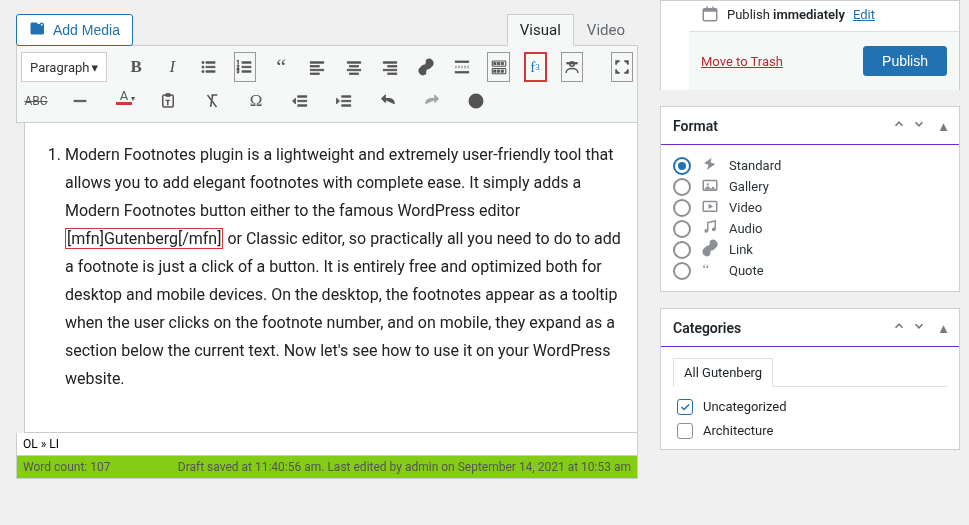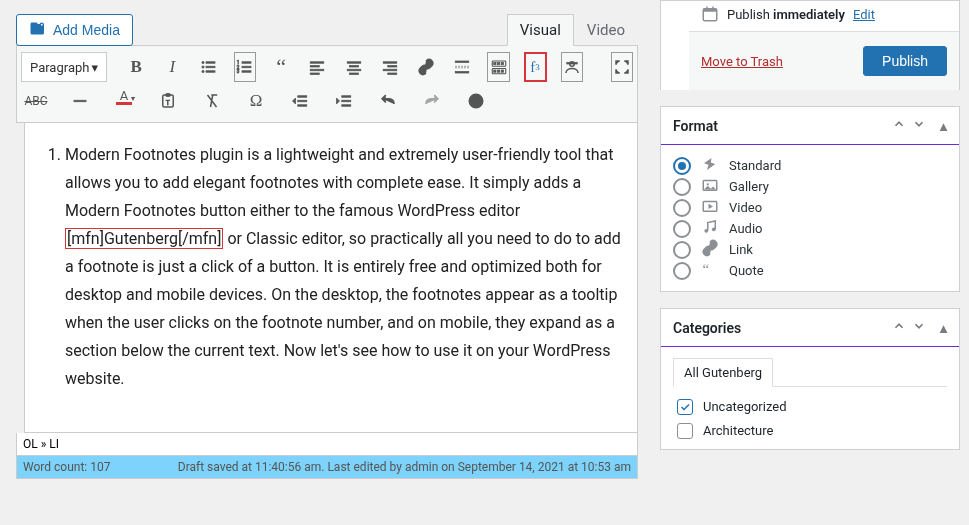--- a/index.html
+++ b/index.html
@@ -107,21 +107,21 @@
   .mfn-hl { border:1px solid #d63638; padding: 0 1px; }
 
   
   .status-path {
     border:1px solid #ccc; border-top:none;
     background:#fff; font-size:12px; color:#000000;
     padding: 4px 6px;
   }
   .status-foot {
     border:1px solid #ccc; border-top:none;
-    background:#7dd3fc; font-size:12px; color:#555;
+    background:#84cc16; font-size:12px; color:#555;
     padding: 4px 6px;
     display:flex; justify-content:space-between; gap:10px;
   }
   .status-foot .right { text-align:right; max-width: 480px;}
 
   
   .panel {
     background:#fff;
     border:1px solid #ccd0d4;
     margin-bottom: 16px;

